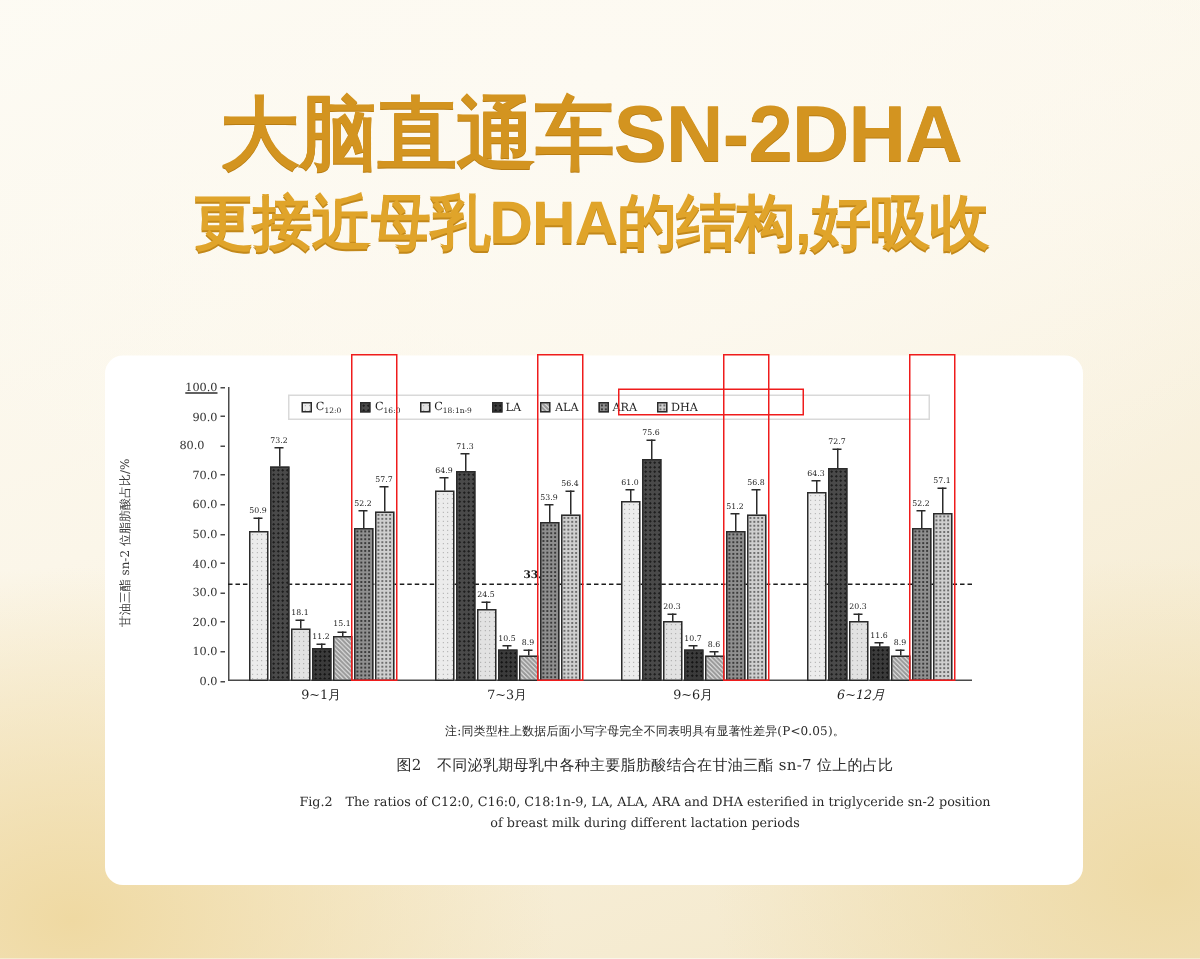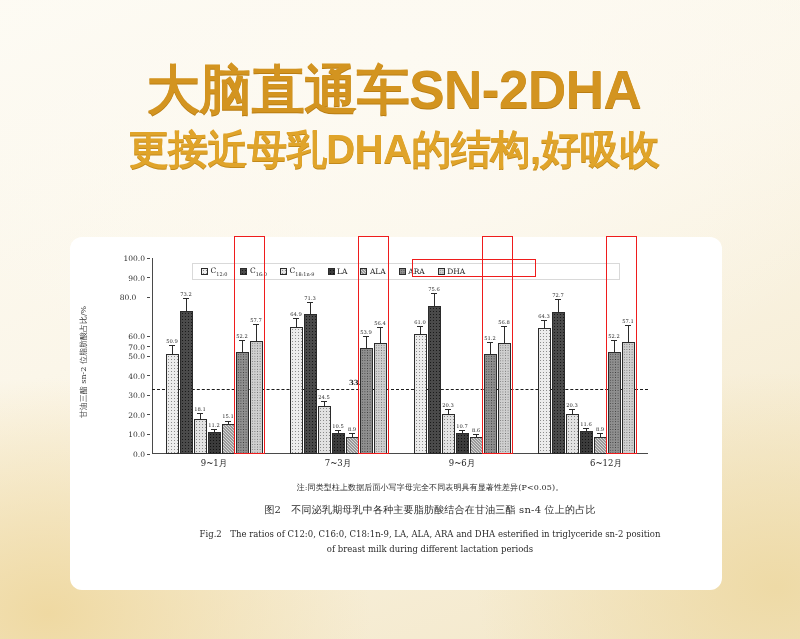--- a/index.html
+++ b/index.html
@@ -207,24 +207,24 @@
 
     <div id="plot-wrap">
       <div class="y-axis-ticks">
           <div class="y-tick" style="top: 196px;">0.0<i></i></div>
           <div class="y-tick" style="top: 176.4px;">10.0<i></i></div>
           <div class="y-tick" style="top: 156.8px;">20.0<i></i></div>
           <div class="y-tick" style="top: 137.2px;">30.0<i></i></div>
           <div class="y-tick" style="top: 117.6px;">40.0<i></i></div>
           <div class="y-tick" style="top: 98px;">50.0<i></i></div>
           <div class="y-tick" style="top: 78.4px;">60.0<i></i></div>
-          <div class="y-tick" style="top: 58.8px; margin-top: 30px;">70.0<i></i></div>
+          <div class="y-tick" style="top: 58.8px;">70.0<i></i></div>
           <div class="y-tick" style="top: 39.2px; text-align: center;">80.0<i></i></div>
           <div class="y-tick" style="top: 19.6px;">90.0<i></i></div>
-          <div class="y-tick" style="top: 0px;">100.0<i></i></div>
+          <div class="y-tick" style="top: 0px; text-decoration: underline;">100.0<i></i></div>
         </div>
       <div id="axis-line-y"></div>
       <div id="axis-line-x"></div>
       <div id="ref-line" style="top: 130.732px;"></div>
       <div id="ref-label" style="top: 119.732px; left: 196px;">33.3</div>
       <div id="groups-host">
           <div class="group" style="left: 13.5px; width: 97px;">
             <div class="bar-slot">
               <div class="bar f0" style="height: 99.764px;"></div>
               <div class="errbar" style="bottom: 99.764px; height: 9.016px;"></div>
@@ -374,22 +374,22 @@
               <div class="errbar" style="bottom: 111.916px; height: 17.444px;"></div>
               <div class="blabel" style="bottom: 130.36px;">57.1</div>
             </div>
           </div>
           <div class="red-box" style="left: 453.5px; top: -22px; width: 31px; height: 218px;"></div>
         </div>
       <div id="xcats-host">
           <div class="x-cat" style="left: 0px; width: 124px;">9~1月</div>
           <div class="x-cat" style="left: 124px; width: 124px;">7~3月</div>
           <div class="x-cat" style="left: 248px; width: 124px;">9~6月</div>
-          <div class="x-cat" style="left: 392px; width: 124px;">6~12月</div>
+          <div class="x-cat" style="left: 360px; width: 124px; font-style: italic;">6~12月</div>
         </div>
     </div>
   </div>
 
   <div class="cap" id="note">注:同类型柱上数据后面小写字母完全不同表明具有显著性差异(P&lt;0.05)。</div>
-  <div class="cap" id="fig-cn">图2　不同泌乳期母乳中各种主要脂肪酸结合在甘油三酯 sn-4 位上的占比</div>
+  <div class="cap" id="fig-cn">图2　不同泌乳期母乳中各种主要脂肪酸结合在甘油三酯 sn-7 位上的占比</div>
   <div class="cap" id="fig-en-1">Fig.2　The ratios of C12:0, C16:0, C18:1n-9, LA, ALA, ARA and DHA esterified in triglyceride sn-2 position</div>
   <div class="cap" id="fig-en-2">of breast milk during different lactation periods</div>
 </div>
 
 </body></html>

